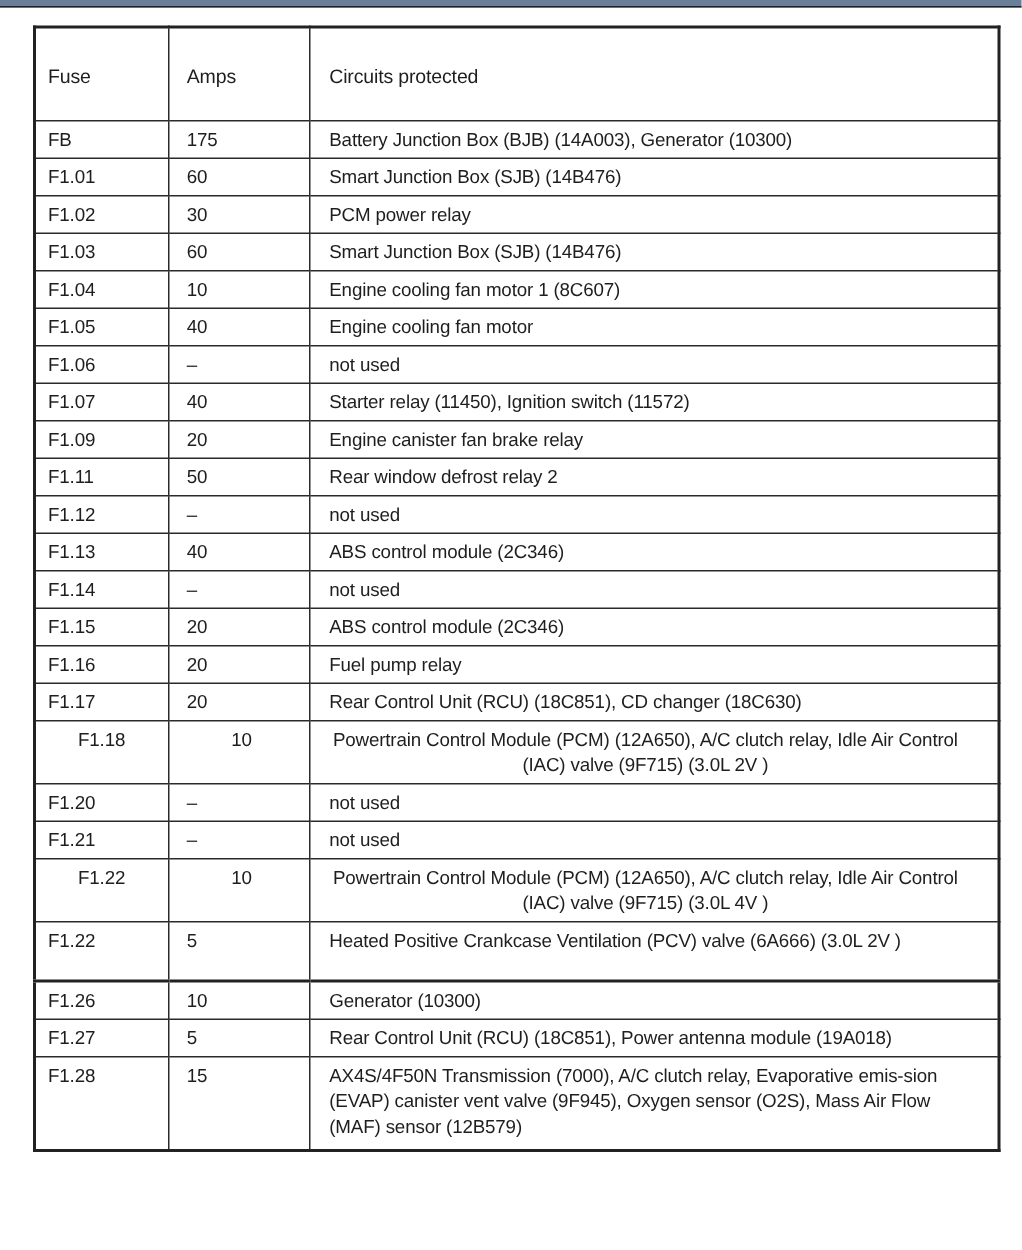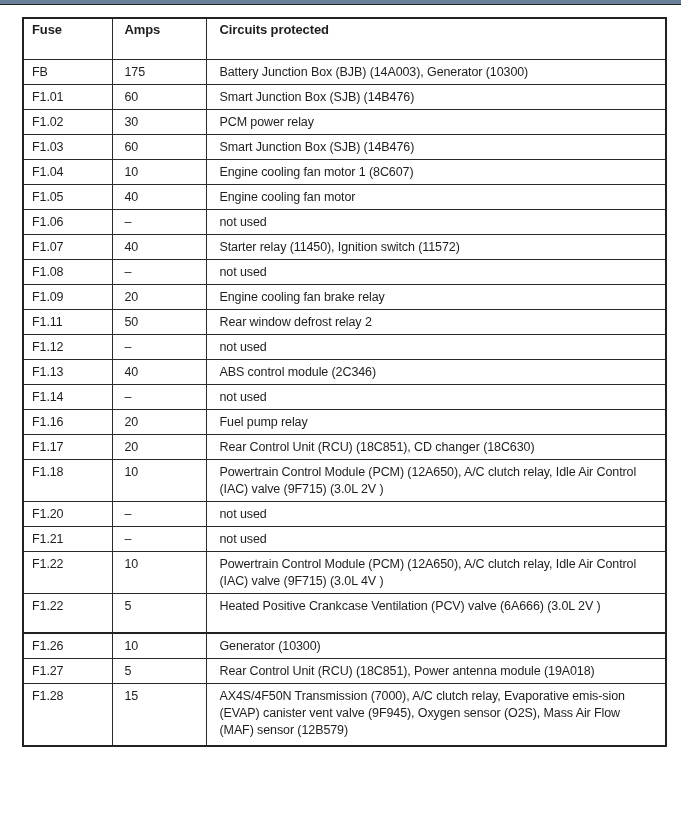--- a/index.html
+++ b/index.html
@@ -39,30 +39,30 @@
       border: 1.5px solid #2a2a2a;
       vertical-align: top;
       text-align: left;
       font-size: 12.5px;
       line-height: 17px;
       padding: 4px 8px 3px 8px;
       color: #1e1e1e;
       letter-spacing: -0.1px;
     }
     .fuse-table th {
-      font-weight: bold;
+      font-weight: normal;
       height: 35px;
-      padding-top: 2px;
+      padding-top: 23px;
       font-size: 13px;
     }
     .fuse-table td.circ { padding-left: 13px; padding-right: 24px; }
     .fuse-table th.circ { padding-left: 13px; margin-left: 42px; }
     .fuse-table td.amps, .fuse-table th.amps { padding-left: 12px; }
     .fuse-table tr.h1 td { height: 17px; }
-    .fuse-table tr.h2 td { height: 33px; }
+    .fuse-table tr.h2 td { height: 33px; text-align: center; }
     .fuse-table tr.h2b td { height: 31px; }
     .fuse-table tr.h3 td { height: 54px; }
     .fuse-table tr.thick-top td { border-top: 2.5px solid #222; margin-top: 21px; }
   </style>
 </head>
 <body>
 
 <div class="top-band"></div>
 
 <table class="fuse-table">
@@ -113,48 +113,48 @@
       <td>F1.06</td>
       <td class="amps">–</td>
       <td class="circ">not used</td>
     </tr>
     <tr class="h1">
       <td>F1.07</td>
       <td class="amps">40</td>
       <td class="circ">Starter relay (11450), Ignition switch (11572)</td>
     </tr>
     <tr class="h1">
-      <td>F1.08</td>
-      <td class="amps">–</td>
-      <td class="circ">not used</td>
-    </tr>
-    <tr class="h1">
       <td>F1.09</td>
       <td class="amps">20</td>
-      <td class="circ">Engine cooling fan brake relay</td>
+      <td class="circ">Engine canister fan brake relay</td>
     </tr>
     <tr class="h1">
       <td>F1.11</td>
       <td class="amps">50</td>
       <td class="circ">Rear window defrost relay 2</td>
     </tr>
     <tr class="h1">
       <td>F1.12</td>
       <td class="amps">–</td>
       <td class="circ">not used</td>
     </tr>
     <tr class="h1">
       <td>F1.13</td>
       <td class="amps">40</td>
       <td class="circ">ABS control module (2C346)</td>
     </tr>
     <tr class="h1">
       <td>F1.14</td>
       <td class="amps">–</td>
       <td class="circ">not used</td>
+    </tr>
+    <tr class="h1">
+      <td>F1.15</td>
+      <td class="amps">20</td>
+      <td class="circ">ABS control module (2C346)</td>
     </tr>
     <tr class="h1">
       <td>F1.16</td>
       <td class="amps">20</td>
       <td class="circ">Fuel pump relay</td>
     </tr>
     <tr class="h1">
       <td>F1.17</td>
       <td class="amps">20</td>
       <td class="circ">Rear Control Unit (RCU) (18C851), CD changer (18C630)</td>

